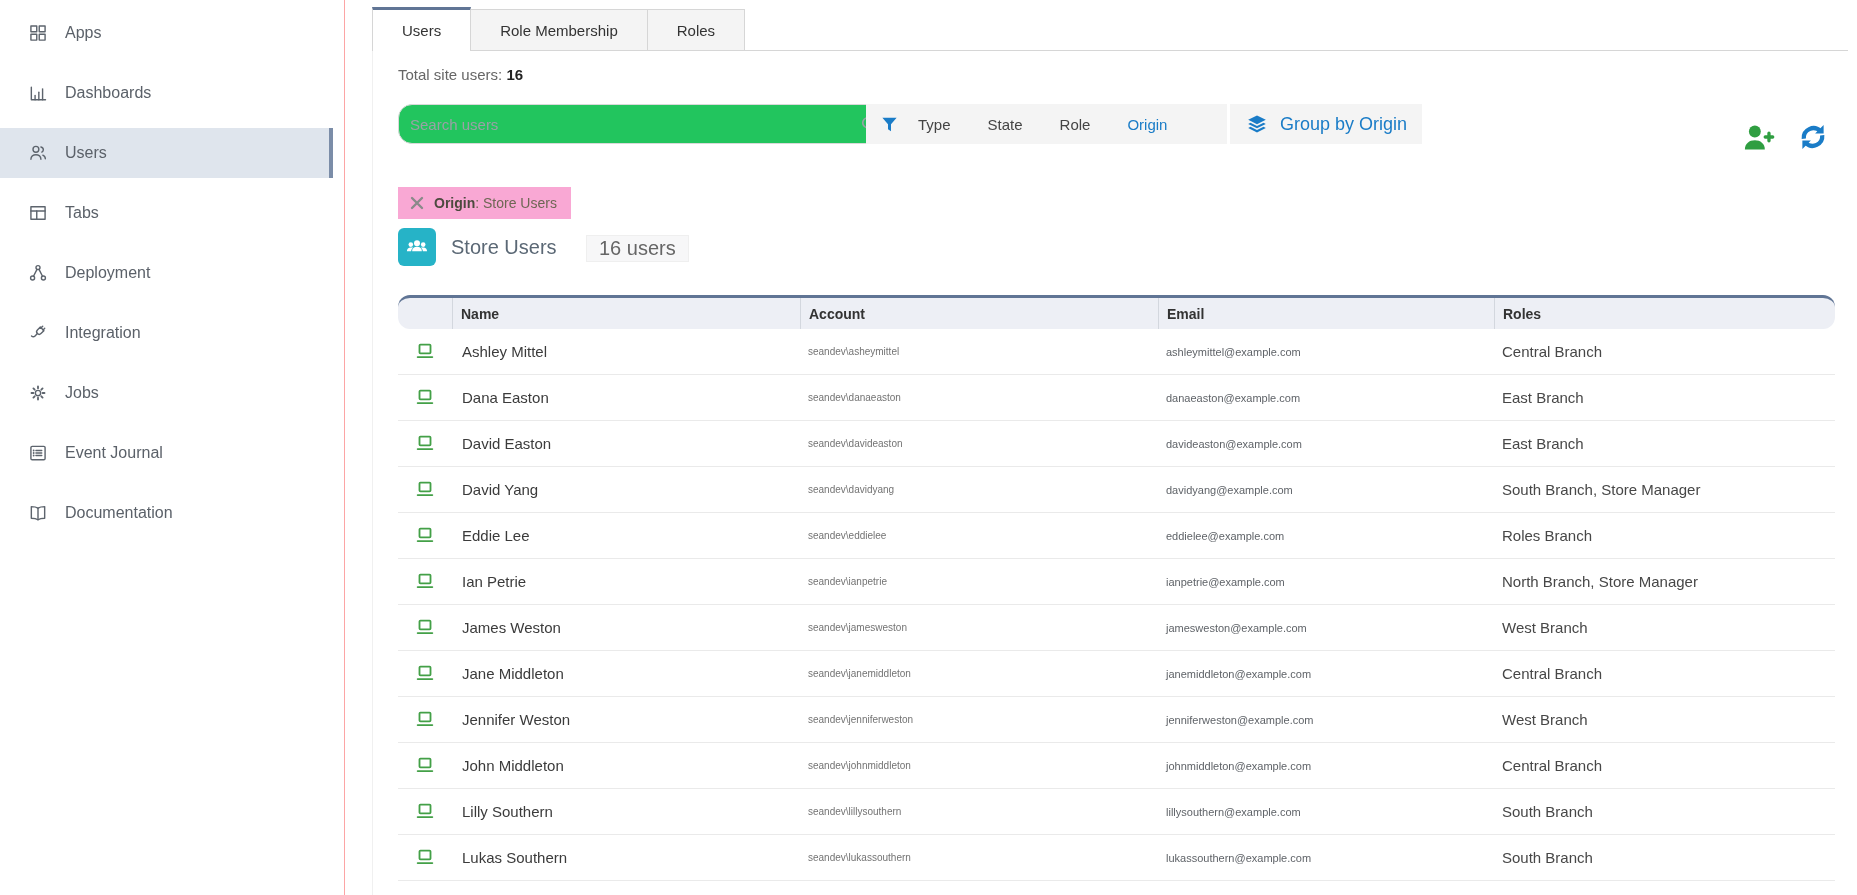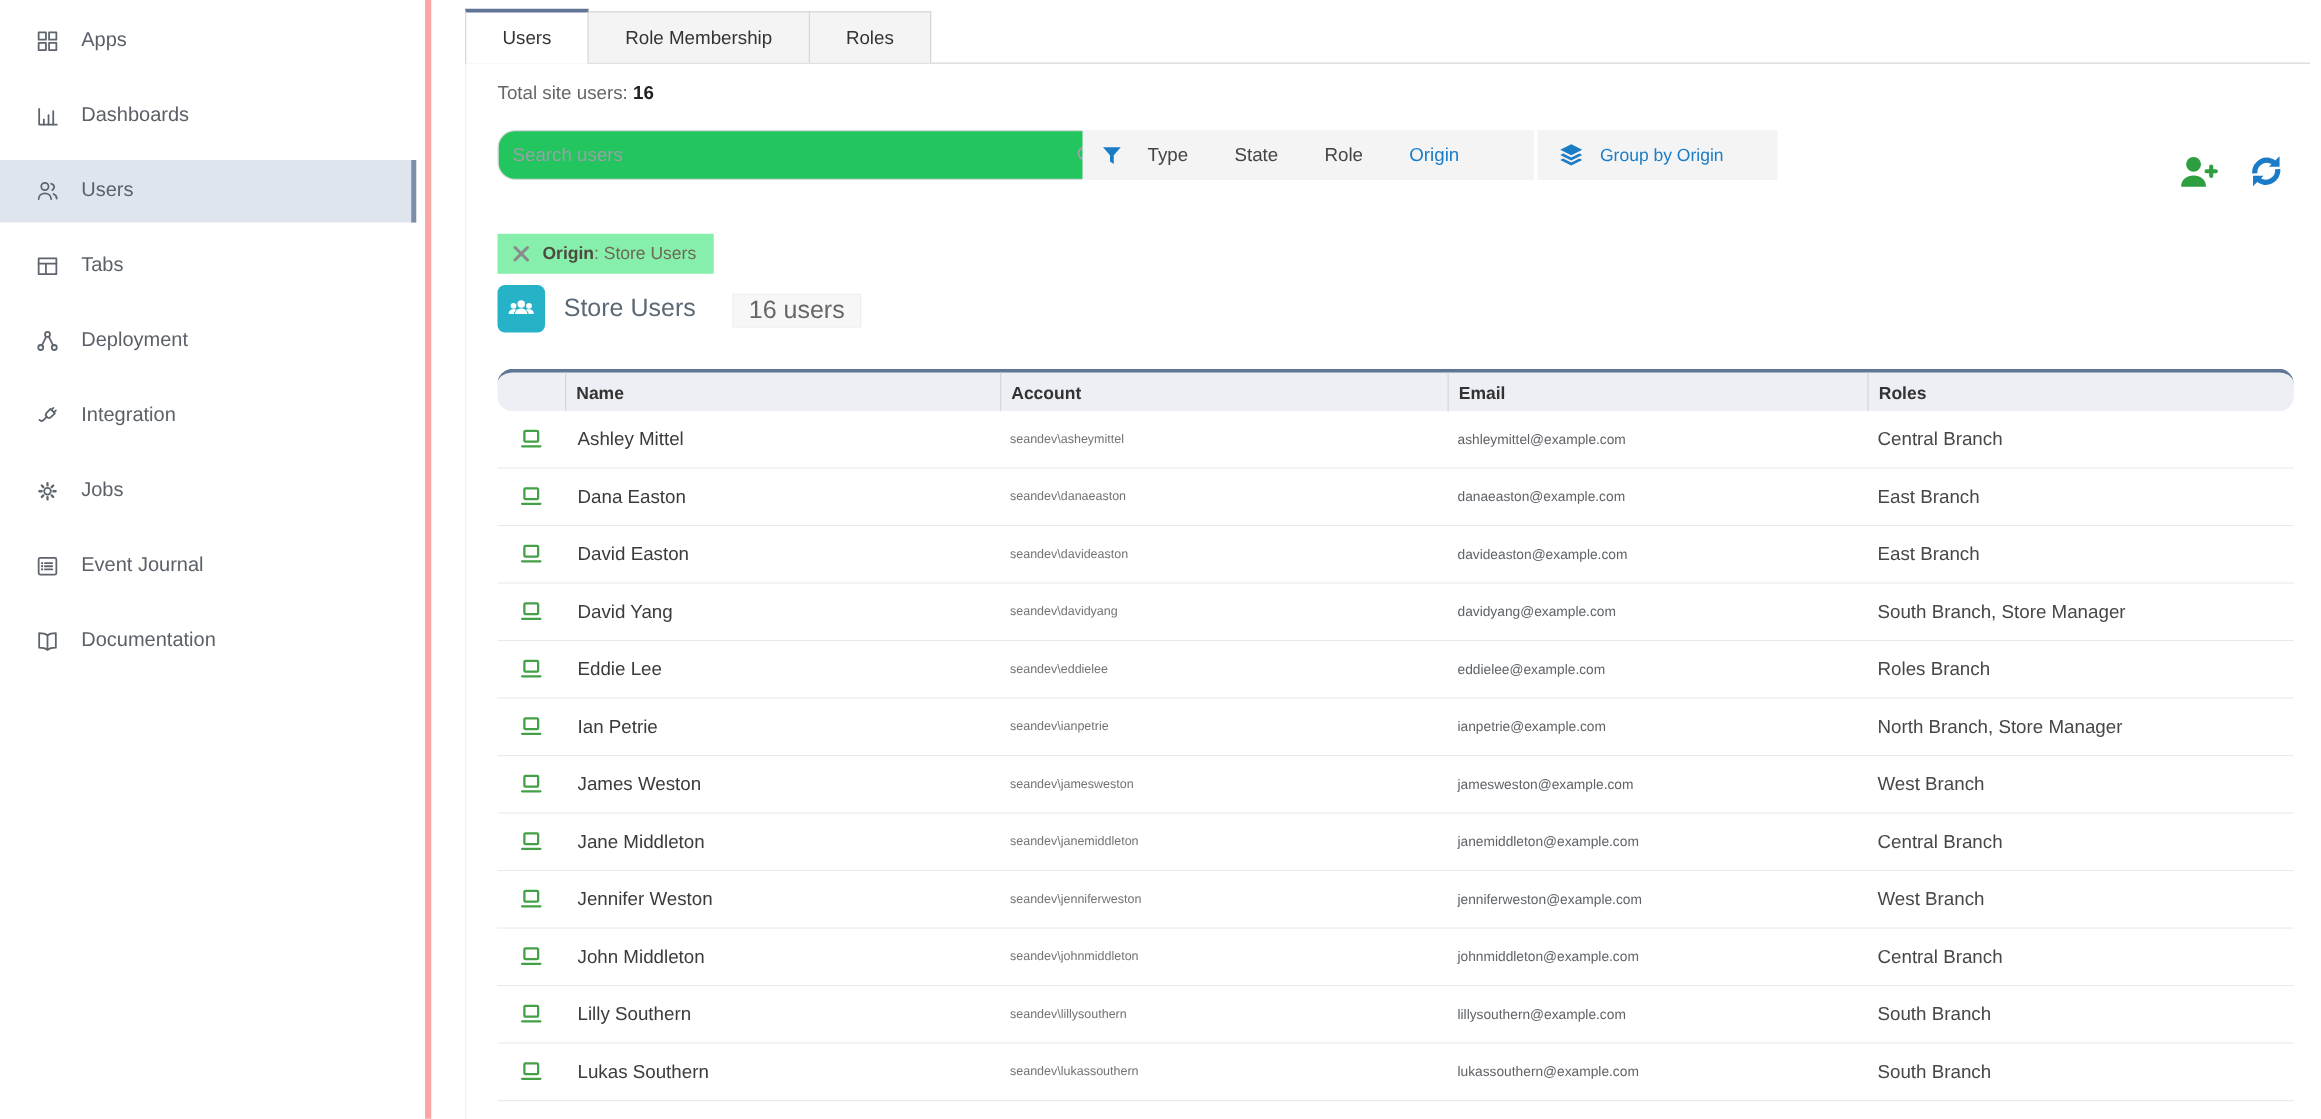--- a/index.html
+++ b/index.html
@@ -1,21 +1,21 @@
 <!DOCTYPE html>
 <html><head>
 <meta charset="utf-8">
 <style>
   * { margin:0; padding:0; box-sizing:border-box; }
   html,body { width:1857px; height:895px; background:#fff; overflow:hidden;
               font-family:"Liberation Sans", sans-serif; }
 
   
   #sidebar { position:absolute; left:0; top:0; width:345px; height:895px;
-             background:#fff; border-right:5px solid #fca5a5; padding-top:8px; }
+             background:#fff; border-right:1px solid #fca5a5; padding-top:8px; }
   .side-item { position:relative; width:333px; height:50px; margin-bottom:10px;
                display:flex; align-items:center; padding-left:28px; gap:17px;
                font-size:16px; color:#5b6169; cursor:pointer; }
   .side-item svg { width:20px; height:20px; stroke:#5d646d; fill:none;
                    stroke-width:1.7; stroke-linecap:round; stroke-linejoin:round; flex:none; }
   .side-item.selected { background:#dfe5ed; }
   .side-item.selected::after { content:""; position:absolute; right:0; top:0; bottom:0;
                width:4px; background:#7b8da8; }
 
   
@@ -48,27 +48,27 @@
   #filter-box { position:absolute; left:866px; top:104px; width:361px; height:40px;
                 background:#f4f4f4; display:flex; align-items:center; padding-left:14px; }
   #filter-box .funnel { width:19px; height:19px; margin-right:19px; flex:none; }
   .filter-label { font-size:15px; color:#444; margin-right:37px; cursor:pointer; }
   .filter-label.active { color:#1a7cc7; }
 
   #groupby-box { position:absolute; left:1230px; top:104px; width:192px; height:40px;
                  background:#f4f4f4; display:flex; align-items:center; padding-left:16px;
                  gap:12px; cursor:pointer; }
   #groupby-box svg { width:22px; height:22px; flex:none; }
-  #groupby-box span { font-size:14px; color:#1a7cc7; }
+  #groupby-box span { font-size:18px; color:#1a7cc7; }
 
   #add-user-btn { position:absolute; left:1741px; top:120px; width:36px; height:34px; cursor:pointer; }
   #refresh-btn  { position:absolute; left:1796px; top:120px; width:34px; height:34px; cursor:pointer; }
 
   
-  #chip { position:absolute; left:398px; top:187px; height:32px; background:#86efac;
+  #chip { position:absolute; left:398px; top:187px; height:32px; background:#f9a8d4;
           display:inline-flex; align-items:center; padding:0 14px 0 12px; gap:10px; }
   #chip svg { width:14px; height:14px; stroke:#8a8a8a; stroke-width:2.4; stroke-linecap:round; cursor:pointer; flex:none; }
   #chip .chip-field { font-size:14px; font-weight:bold; color:#4d4a3f; }
   #chip .chip-value { font-size:14px; color:#6e6754; }
 
   
   #group-icon { position:absolute; left:398px; top:228px; width:38px; height:38px;
                 border-radius:6px; background:#26b3c7; display:flex; align-items:center;
                 justify-content:center; }
   #group-icon svg { width:26px; height:26px; fill:#fff; }

